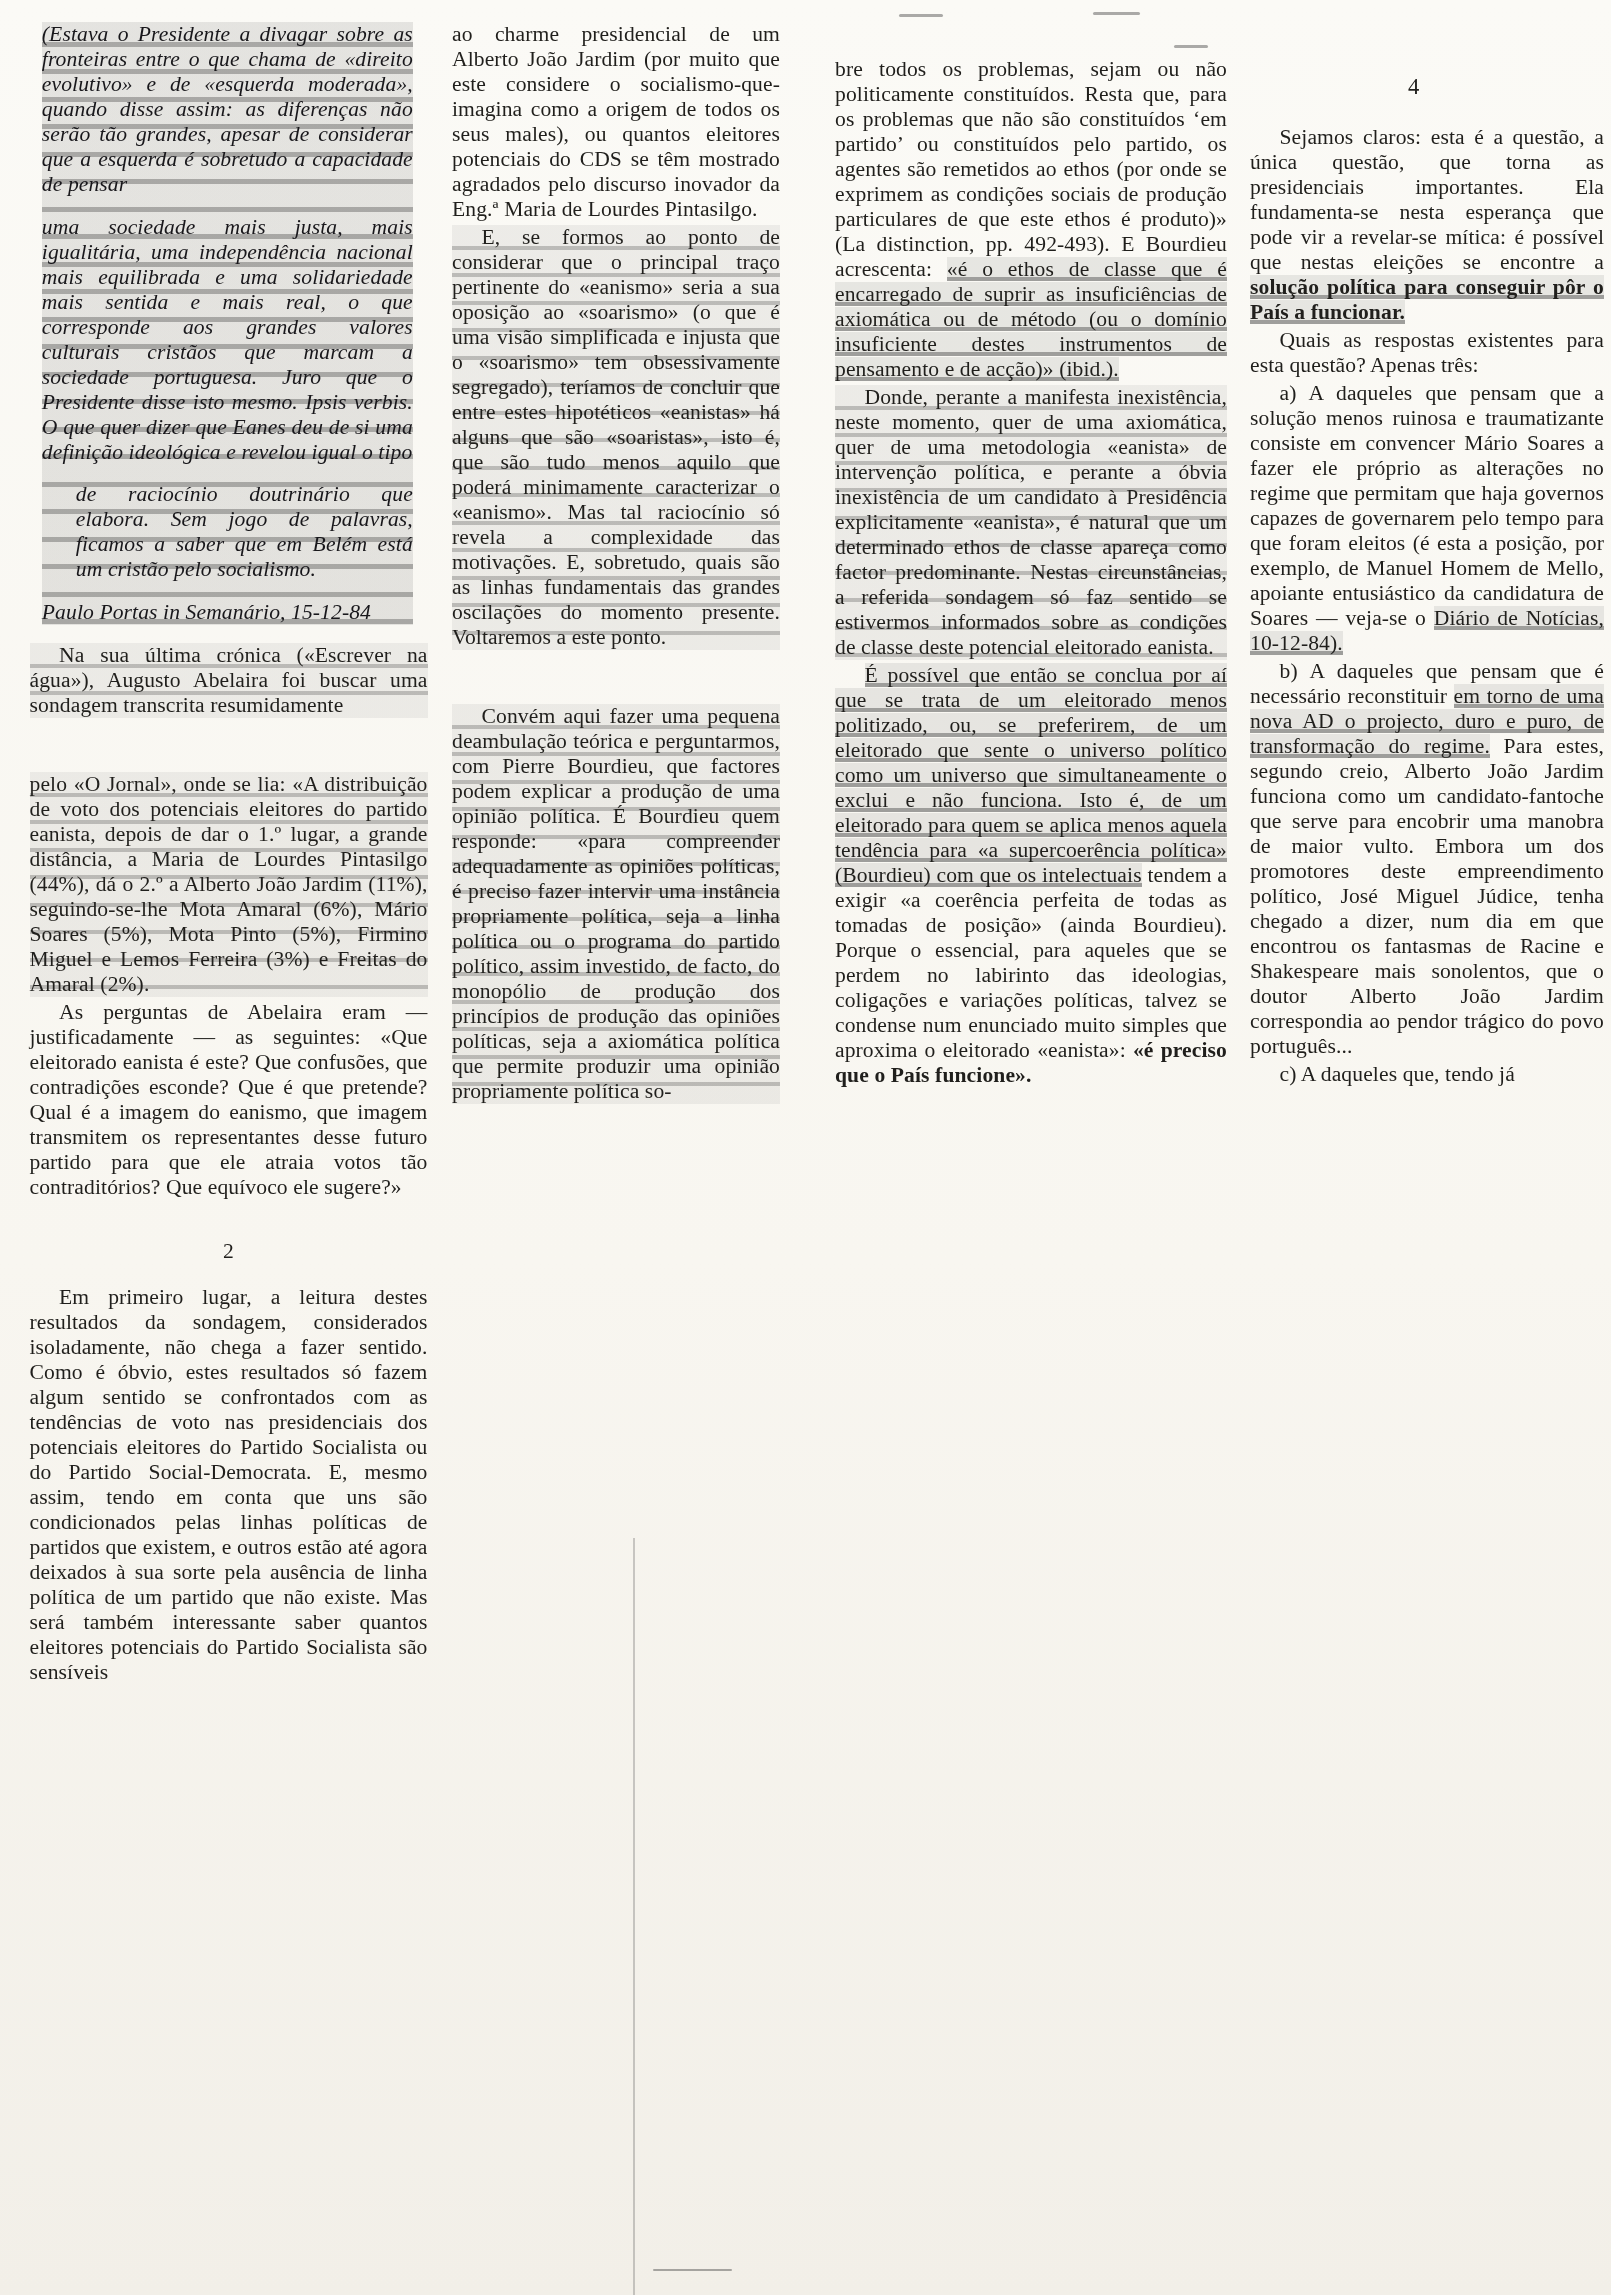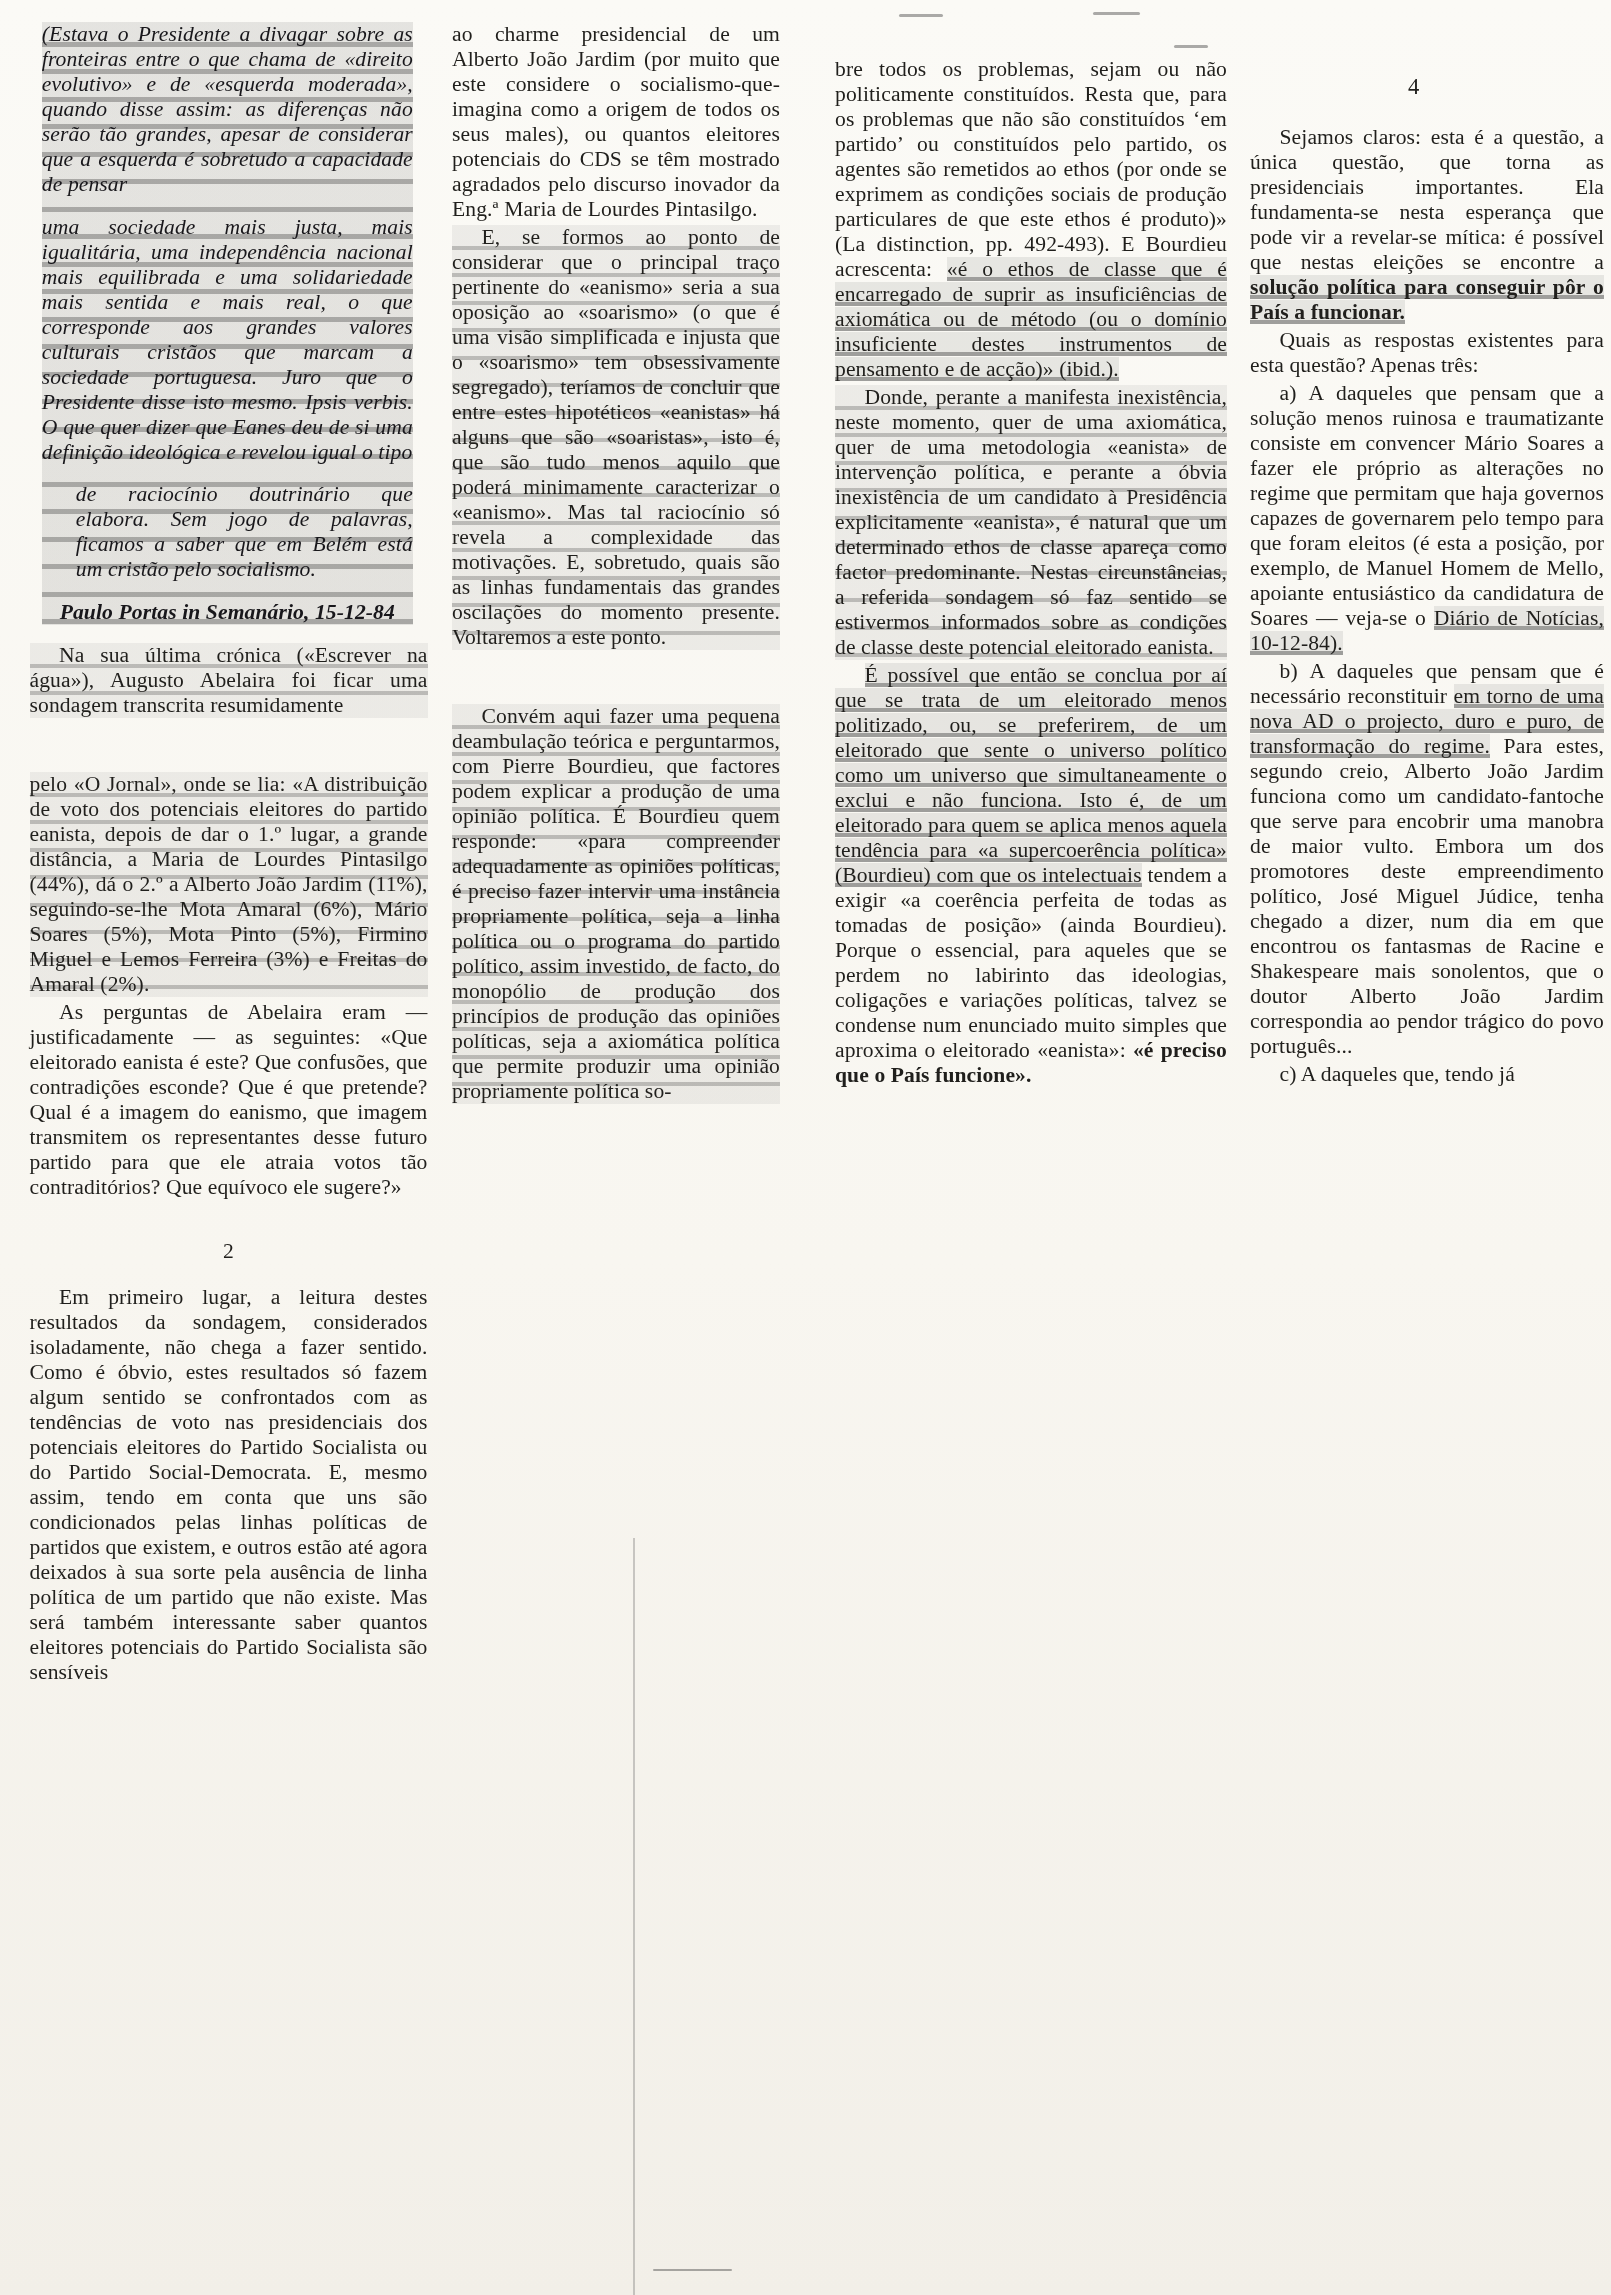--- a/index.html
+++ b/index.html
@@ -8,21 +8,21 @@
     position:relative;width:1612px;height:2295px;overflow:hidden;
     background:linear-gradient(180deg,#fbfaf6 0%,#f8f6f0 55%,#f2efe8 100%);
     font-family:"Liberation Serif", serif;color:#201f1c;
   }
   .col{position:absolute;text-align:justify;font-size:21.6px;line-height:25px;letter-spacing:0.1px;}
   .col p{margin:0 0 2.9px 0;text-indent:29.5px;}
   p.noindent{text-indent:0;}
   .quote-block{font-style:italic;color:#18171b;margin:0 14.7px 14.7px 12.3px;}
   .quote-block p{text-indent:0;margin-bottom:17.7px;}
   .quote-indent{margin-left:34px !important;}
-  .attribution{text-align:center;font-weight:bold;margin-right:11.8px;}
+  .attribution{text-align:left;font-weight:normal;margin-right:11.8px;}
   .section-number{text-align:center;font-size:21.6px;margin:39px 0 21.6px 0;}
   .page-number{position:absolute;left:1408px;top:74px;font-size:22.6px;}
   .gap-top{margin-top:54px !important;}
   
   .hl-heavy{background-image:repeating-linear-gradient(to bottom,
       rgba(125,125,125,.18) 0 19.7px, rgba(55,55,55,.42) 19.7px 24.6px, rgba(125,125,125,.18) 24.6px 27.5px);}
   .hl{background-image:repeating-linear-gradient(to bottom,
       rgba(135,135,135,.12) 0 20.6px, rgba(60,60,60,.33) 20.6px 24.6px, rgba(135,135,135,.12) 24.6px 27.5px);}
   .mark{background-color:rgba(130,130,130,.16);
       box-shadow:inset 0 -3.9px 0 rgba(60,60,60,.42);
@@ -44,21 +44,21 @@
 
   <div class="page-number">4</div>
 
   <div class="col" style="left:29.5px;top:22px;width:398px;">
     <div class="quote-block hl-heavy">
       <p>(Estava o Presidente a divagar sobre as fronteiras entre o que chama de «direito evolutivo» e de «esquerda moderada», quando disse assim: as diferenças não serão tão grandes, apesar de considerar que a esquerda é sobretudo a capacidade de pensar</p>
       <p>uma sociedade mais justa, mais igualitária, uma independência nacional mais equilibrada e uma solidariedade mais sentida e mais real, o que corresponde aos grandes valores culturais cristãos que marcam a sociedade portuguesa. Juro que o Presidente disse isto mesmo. Ipsis verbis. O que quer dizer que Eanes deu de si uma definição ideológica e revelou igual o tipo</p>
       <p class="quote-indent">de raciocínio doutrinário que elabora. Sem jogo de palavras, ficamos a saber que em Belém está um cristão pelo socialismo.</p>
       <p class="attribution">Paulo Portas in Semanário, 15-12-84</p>
     </div>
-    <p class="hl">Na sua última crónica («Escrever na água»), Augusto Abelaira foi ficar uma sondagem transcrita resumidamente</p>
+    <p class="hl">Na sua última crónica («Escrever na água»), Augusto Abelaira foi buscar uma sondagem transcrita resumidamente</p>
     <p class="hl noindent gap-top">pelo «O Jornal», onde se lia: «A distribuição de voto dos potenciais eleitores do partido eanista, depois de dar o 1.º lugar, a grande distância, a Maria de Lourdes Pintasilgo (44%), dá o 2.º a Alberto João Jardim (11%), seguindo-se-lhe Mota Amaral (6%), Mário Soares (5%), Mota Pinto (5%), Firmino Miguel e Lemos Ferreira (3%) e Freitas do Amaral (2%).</p>
     <p>As perguntas de Abelaira eram — justificadamente — as seguintes: «Que eleitorado eanista é este? Que confusões, que contradições esconde? Que é que pretende? Qual é a imagem do eanismo, que imagem transmitem os representantes desse futuro partido para que ele atraia votos tão contraditórios? Que equívoco ele sugere?»</p>
     <div class="section-number">2</div>
     <p>Em primeiro lugar, a leitura destes resultados da sondagem, considerados isoladamente, não chega a fazer sentido. Como é óbvio, estes resultados só fazem algum sentido se confrontados com as tendências de voto nas presidenciais dos potenciais eleitores do Partido Socialista ou do Partido Social-Democrata. E, mesmo assim, tendo em conta que uns são condicionados pelas linhas políticas de partidos que existem, e outros estão até agora deixados à sua sorte pela ausência de linha política de um partido que não existe. Mas será também interessante saber quantos eleitores potenciais do Partido Socialista são sensíveis</p>
   </div>
 
   <div class="col" style="left:452px;top:22px;width:328px;">
     <p class="noindent">ao charme presidencial de um Alberto João Jardim (por muito que este considere o socialismo-que-imagina como a origem de todos os seus males), ou quantos eleitores potenciais do CDS se têm mostrado agradados pelo discurso inovador da Eng.ª Maria de Lourdes Pintasilgo.</p>
     <p class="hl">E, se formos ao ponto de considerar que o principal traço pertinente do «eanismo» seria a sua oposição ao «soarismo» (o que é uma visão simplificada e injusta que o «soarismo» tem obsessivamente segregado), teríamos de concluir que entre estes hipotéticos «eanistas» há alguns que são «soaristas», isto é, que são tudo menos aquilo que poderá minimamente caracterizar o «eanismo». Mas tal raciocínio só revela a complexidade das motivações. E, sobretudo, quais são as linhas fundamentais das grandes oscilações do momento presente. Voltaremos a este ponto.</p>
     <p class="hl gap-top">Convém aqui fazer uma pequena deambulação teórica e perguntarmos, com Pierre Bourdieu, que factores podem explicar a produção de uma opinião política. É Bourdieu quem responde: «para compreender adequadamente as opiniões políticas, é preciso fazer intervir uma instância propriamente política, seja a linha política ou o programa do partido político, assim investido, de facto, do monopólio de produção dos princípios de produção das opiniões políticas, seja a axiomática política que permite produzir uma opinião propriamente política so-</p>

